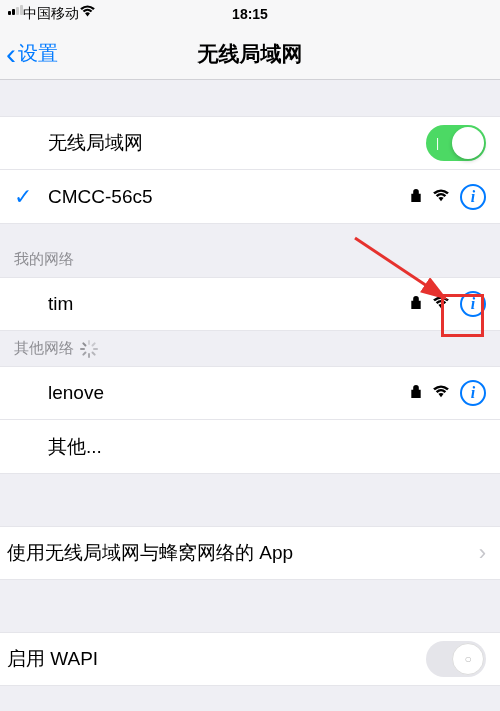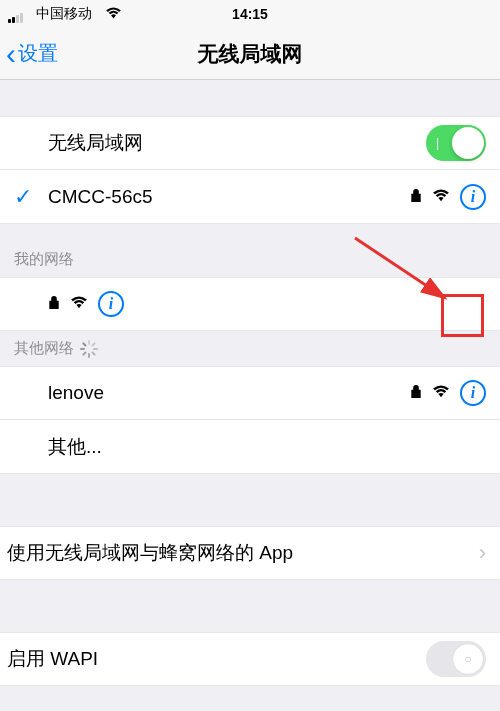--- a/index.html
+++ b/index.html
@@ -1,20 +1,20 @@
 <!DOCTYPE html>
 <html><head>
   <meta charset="utf-8">
   <style>
     * { margin: 0; padding: 0; box-sizing: border-box; }
     body { font-family: -apple-system, "Helvetica Neue", Arial, sans-serif; background: #efeff4; width: 500px; height: 711px; overflow: hidden; color: #000; }
     
     
     .status-bar { height: 28px; background: #f7f7f8; display: flex; align-items: center; justify-content: space-between; padding: 0 8px; font-size: 14px; font-weight: 500; }
-    .status-left { display: flex; align-items: flex-end; gap: 13px; }
+    .status-left { display: flex; align-items: flex-start; gap: 0; }
     .status-center { position: absolute; left: 50%; transform: translateX(-50%); font-weight: 600; }
     .status-right { display: flex; align-items: center; gap: 4px; }
     .signal-bars { display: inline-flex; align-items: flex-end; gap: 1px; }
     .signal-bars span { width: 3px; background: #000; border-radius: 1px; }
     .signal-bars span:nth-child(1){height:4px} .signal-bars span:nth-child(2){height:6px} .signal-bars span:nth-child(3){height:8px;background:#ccc} .signal-bars span:nth-child(4){height:10px;background:#ccc}
     .battery { display: inline-flex; align-items: center; }
     .battery-body { width: 26px; height: 13px; border: 1.5px solid #000; border-radius: 3px; position: relative; }
     .battery-fill { position: absolute; left: 1px; top: 1px; bottom: 1px; width: 85%; background: #000; border-radius: 1px; }
     .battery-cap { width: 2px; height: 5px; background: #000; border-radius: 0 1px 1px 0; margin-left: 1px; }
     
@@ -75,21 +75,21 @@
         <span></span>
         <span></span>
       </span>
     <span>中国移动</span>
     <span>
       <svg width="17" height="13" viewBox="0 0 20 16">
           <path d="M10 14 L7 10 Q10 8 13 10 Z M4 7 Q10 2 16 7 L14 9 Q10 5 6 9 Z M1 4 Q10 -3 19 4 L17 6 Q10 0 3 6 Z" fill="#000"></path>
         </svg>
     </span>
   </div>
-  <div class="status-center">14:15</div>
+  <div class="status-center">18:15</div>
 </div>
 
 <div class="nav-bar">
   <div class="back-btn">
     <span class="back-chevron">‹</span>
     <span>设置</span>
   </div>
   <div class="nav-title">无线局域网</div>
 </div>
 
@@ -119,20 +119,21 @@
     </span>
     <span class="info-icon">i</span>
   </div>
 </div>
 
 <div class="section-header" style="padding-top:26px">
   <span>我的网络</span>
 </div>
 
 <div class="cell first" style="position:relative">
+  <span class="cell-label">tim</span>
   <div class="cell-right">
     <span class="lock-icon">
       <svg width="12" height="15" viewBox="0 0 12 16">
           <path d="M3 6 V4 a3 3 0 0 1 6 0 V6 M1 6 h10 v9 h-10 z" fill="#000"></path>
         </svg>
     </span>
     <span class="wifi-icon">
       <svg width="18" height="14" viewBox="0 0 20 16">
           <path d="M10 14 L7 10 Q10 8 13 10 Z M4 7 Q10 2 16 7 L14 9 Q10 5 6 9 Z M1 4 Q10 -3 19 4 L17 6 Q10 0 3 6 Z" fill="#000"></path>
         </svg>

